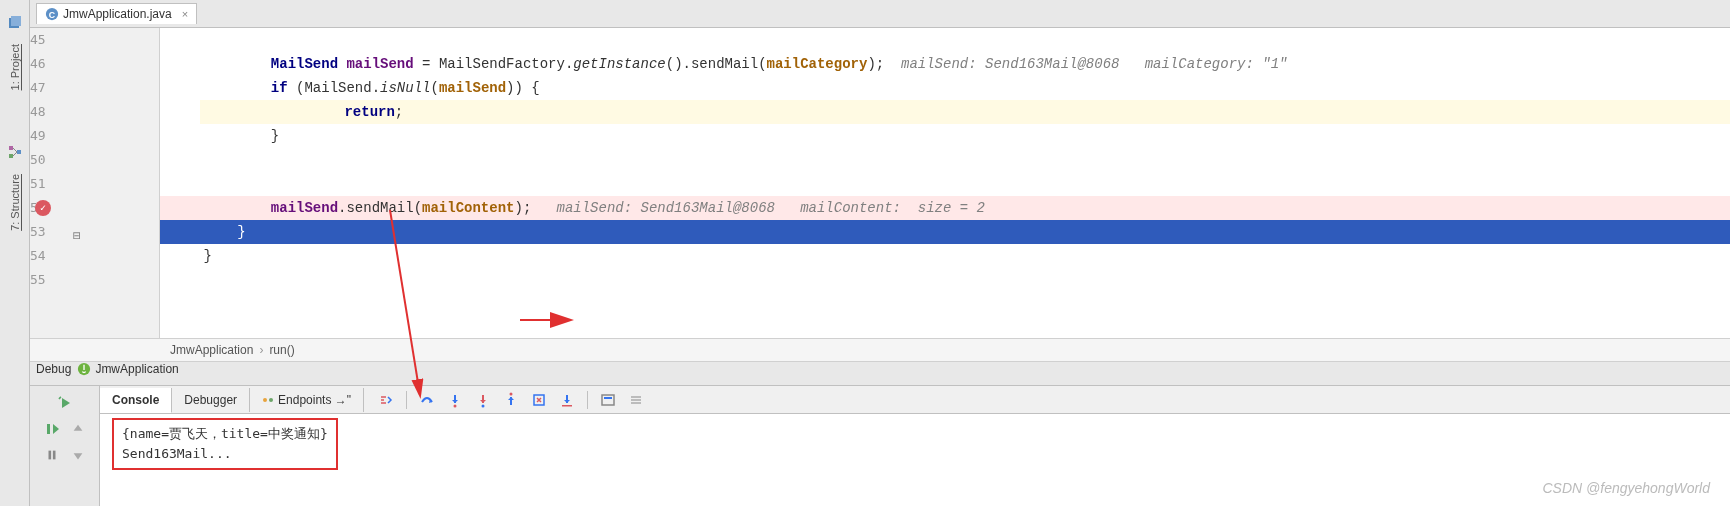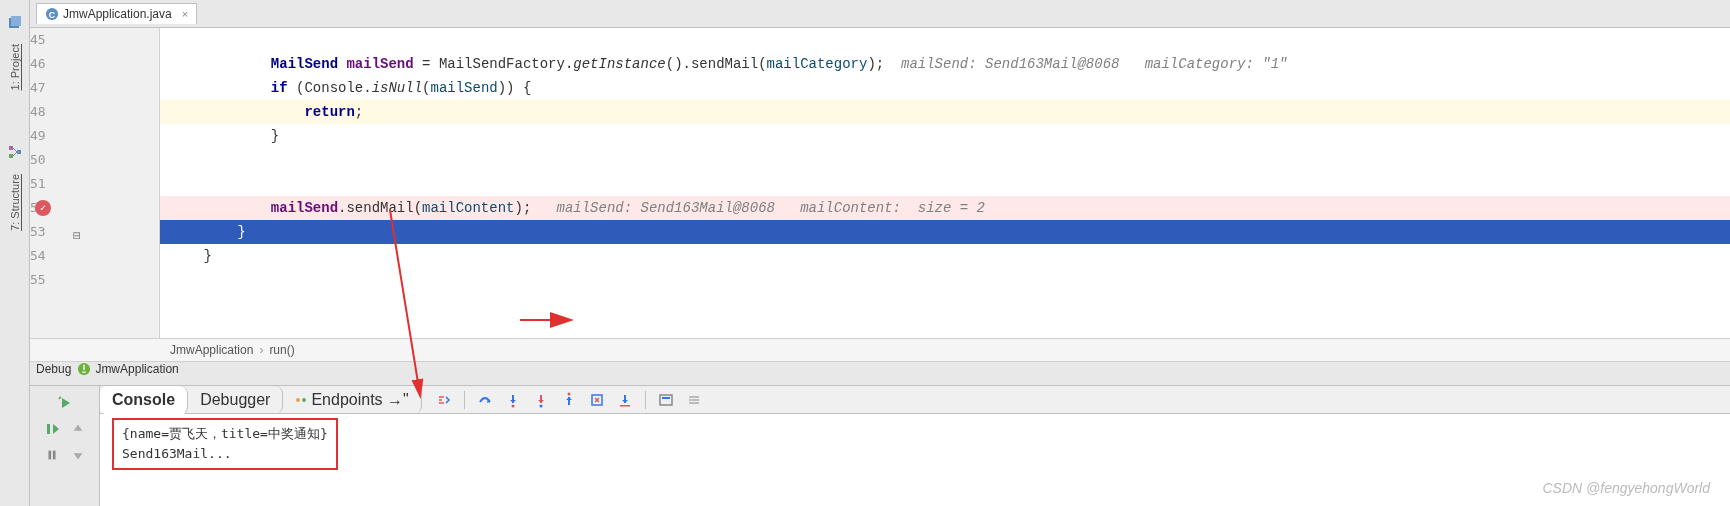--- a/index.html
+++ b/index.html
@@ -20,45 +20,45 @@
     
     .editor-pane { flex: 1; display: flex; background: #fff; overflow: hidden; }
     .gutter { width: 130px; background: #f0f0f0; border-right: 1px solid #d0d0d0; font-family: "Consolas", monospace; font-size: 13px; color: #999; text-align: left; padding-right: 70px; position: relative; }
     .gutter-line { height: 24px; line-height: 24px; position: relative; }
     .check-icon { width: 16px; height: 16px; position: absolute; right: 38px; top: 4px; border-radius: 50%; background: #db5860; display: flex; align-items: center; justify-content: center; }
     .check-icon::after { content: "✓"; color: #fff; font-size: 10px; }
     .collapse-mark { position: absolute; right: 2px; top: 4px; width: 14px; height: 14px; color: #888; }
     
     .code-area { flex: 1; font-family: "Consolas", "Courier New", monospace; font-size: 14px; line-height: 24px; position: relative; }
     .code-line { height: 24px; padding-left: 10px; white-space: pre; }
-    .code-line.highlighted-yellow { background: #fffae3; }
+    .code-line.highlighted-yellow { background: #fffae3; margin-left: 40px; }
     .code-line.highlighted-pink { background: #ffe8e8; }
     .code-line.selected { background: #2f5bbb; color: #fff; }
     
     .kw { color: #000080; font-weight: bold; }
     .ident { color: #660e7a; font-weight: bold; }
     .method { font-style: italic; }
-    .param { color: #0c4a6e; font-weight: normal; }
+    .param { color: #a16207; font-weight: bold; }
     .comment { color: #808080; font-style: italic; }
     
     .breadcrumb { height: 24px; background: #f5f5f5; border-top: 1px solid #d0d0d0; border-bottom: 1px solid #d0d0d0; display: flex; align-items: center; padding-left: 140px; font-size: 12px; color: #555; }
     .breadcrumb-sep { margin: 0 6px; color: #999; }
     
     .debug-header { height: 24px; background: #e8e8e8; border-bottom: 1px solid #c0c0c0; display: flex; align-items: flex-start; padding-left: 6px; font-size: 12px; }
     .debug-label { margin-right: 6px; }
     .debug-icon { width: 14px; height: 14px; margin-right: 4px; }
     
     .debug-panel { display: flex; height: 120px; background: #fff; }
     .debug-left { width: 70px; background: #e8e8e8; border-right: 1px solid #c0c0c0; display: flex; flex-direction: column; align-items: center; padding-top: 4px; }
     .debug-left-row { display: flex; gap: 8px; margin: 4px 0; }
     .dbg-btn { width: 18px; height: 18px; cursor: pointer; display: flex; align-items: center; justify-content: center; }
     
     .debug-right { flex: 1; display: flex; flex-direction: column; }
     .debug-tabs { height: 28px; background: #f0f0f0; border-bottom: 1px solid #c0c0c0; display: flex; align-items: center; }
-    .debug-tab { padding: 5px 12px; font-size: 16px; cursor: pointer; border-right: 1px solid #c0c0c0; border-radius: 8px; }
+    .debug-tab { padding: 5px 12px; font-size: 12px; cursor: pointer; border-right: 1px solid #c0c0c0; }
     .debug-tab.active { background: #fff; font-weight: bold; border-bottom: 1px solid #fff; margin-bottom: -1px; }
     .debug-tab .ep-icon { display: inline-block; width: 12px; height: 12px; margin-right: 4px; vertical-align: middle; }
     
     .debug-toolbar { display: flex; align-items: center; gap: 4px; padding-left: 10px; }
     .tb-btn { width: 24px; height: 24px; cursor: pointer; display: flex; align-items: center; justify-content: center; }
     .tb-sep { width: 1px; height: 18px; background: #c0c0c0; margin: 0 4px; }
     
     .console-output { flex: 1; padding: 8px 12px; font-family: "Consolas", monospace; font-size: 13px; background: #fff; position: relative; }
     .console-box { border: 2px solid #e03030; padding: 4px 8px; display: inline-block; position: absolute; left: 12px; top: 4px; }
     .console-line { line-height: 20px; }
@@ -111,21 +111,21 @@
         <div class="gutter-line">50</div>
         <div class="gutter-line">51</div>
         <div class="gutter-line"><span>52</span><span class="check-icon"></span></div>
         <div class="gutter-line"><span>53</span><span class="collapse-mark">⊟</span></div>
         <div class="gutter-line">54</div>
         <div class="gutter-line">55</div>
       </div>
       <div class="code-area">
         <div class="code-line"></div>
         <div class="code-line">            <span class="kw">MailSend </span><span class="ident">mailSend</span><span> = MailSendFactory.</span><span class="method">getInstance</span><span>().sendMail(</span><span class="param">mailCategory</span><span>);</span><span class="comment">  mailSend: Send163Mail@8068   mailCategory: "1"</span></div>
-        <div class="code-line">            <span class="kw">if</span><span> (Console.</span><span class="method">isNull</span><span>(</span><span class="param">mailSend</span><span>)) {</span></div>
+        <div class="code-line">            <span class="kw">if</span><span> (MailSend.</span><span class="method">isNull</span><span>(</span><span class="param">mailSend</span><span>)) {</span></div>
         <div class="code-line highlighted-yellow">                <span class="kw">return</span><span>;</span></div>
         <div class="code-line">            <span>}</span></div>
         <div class="code-line"></div>
         <div class="code-line"></div>
         <div class="code-line highlighted-pink">            <span class="ident">mailSend</span><span>.sendMail(</span><span class="param">mailContent</span><span>);</span><span class="comment">   mailSend: Send163Mail@8068   mailContent:  size = 2</span></div>
         <div class="code-line selected">    <span>    }</span></div>
         <div class="code-line">    <span>}</span></div>
         <div class="code-line"></div>
       </div>
     </div>

